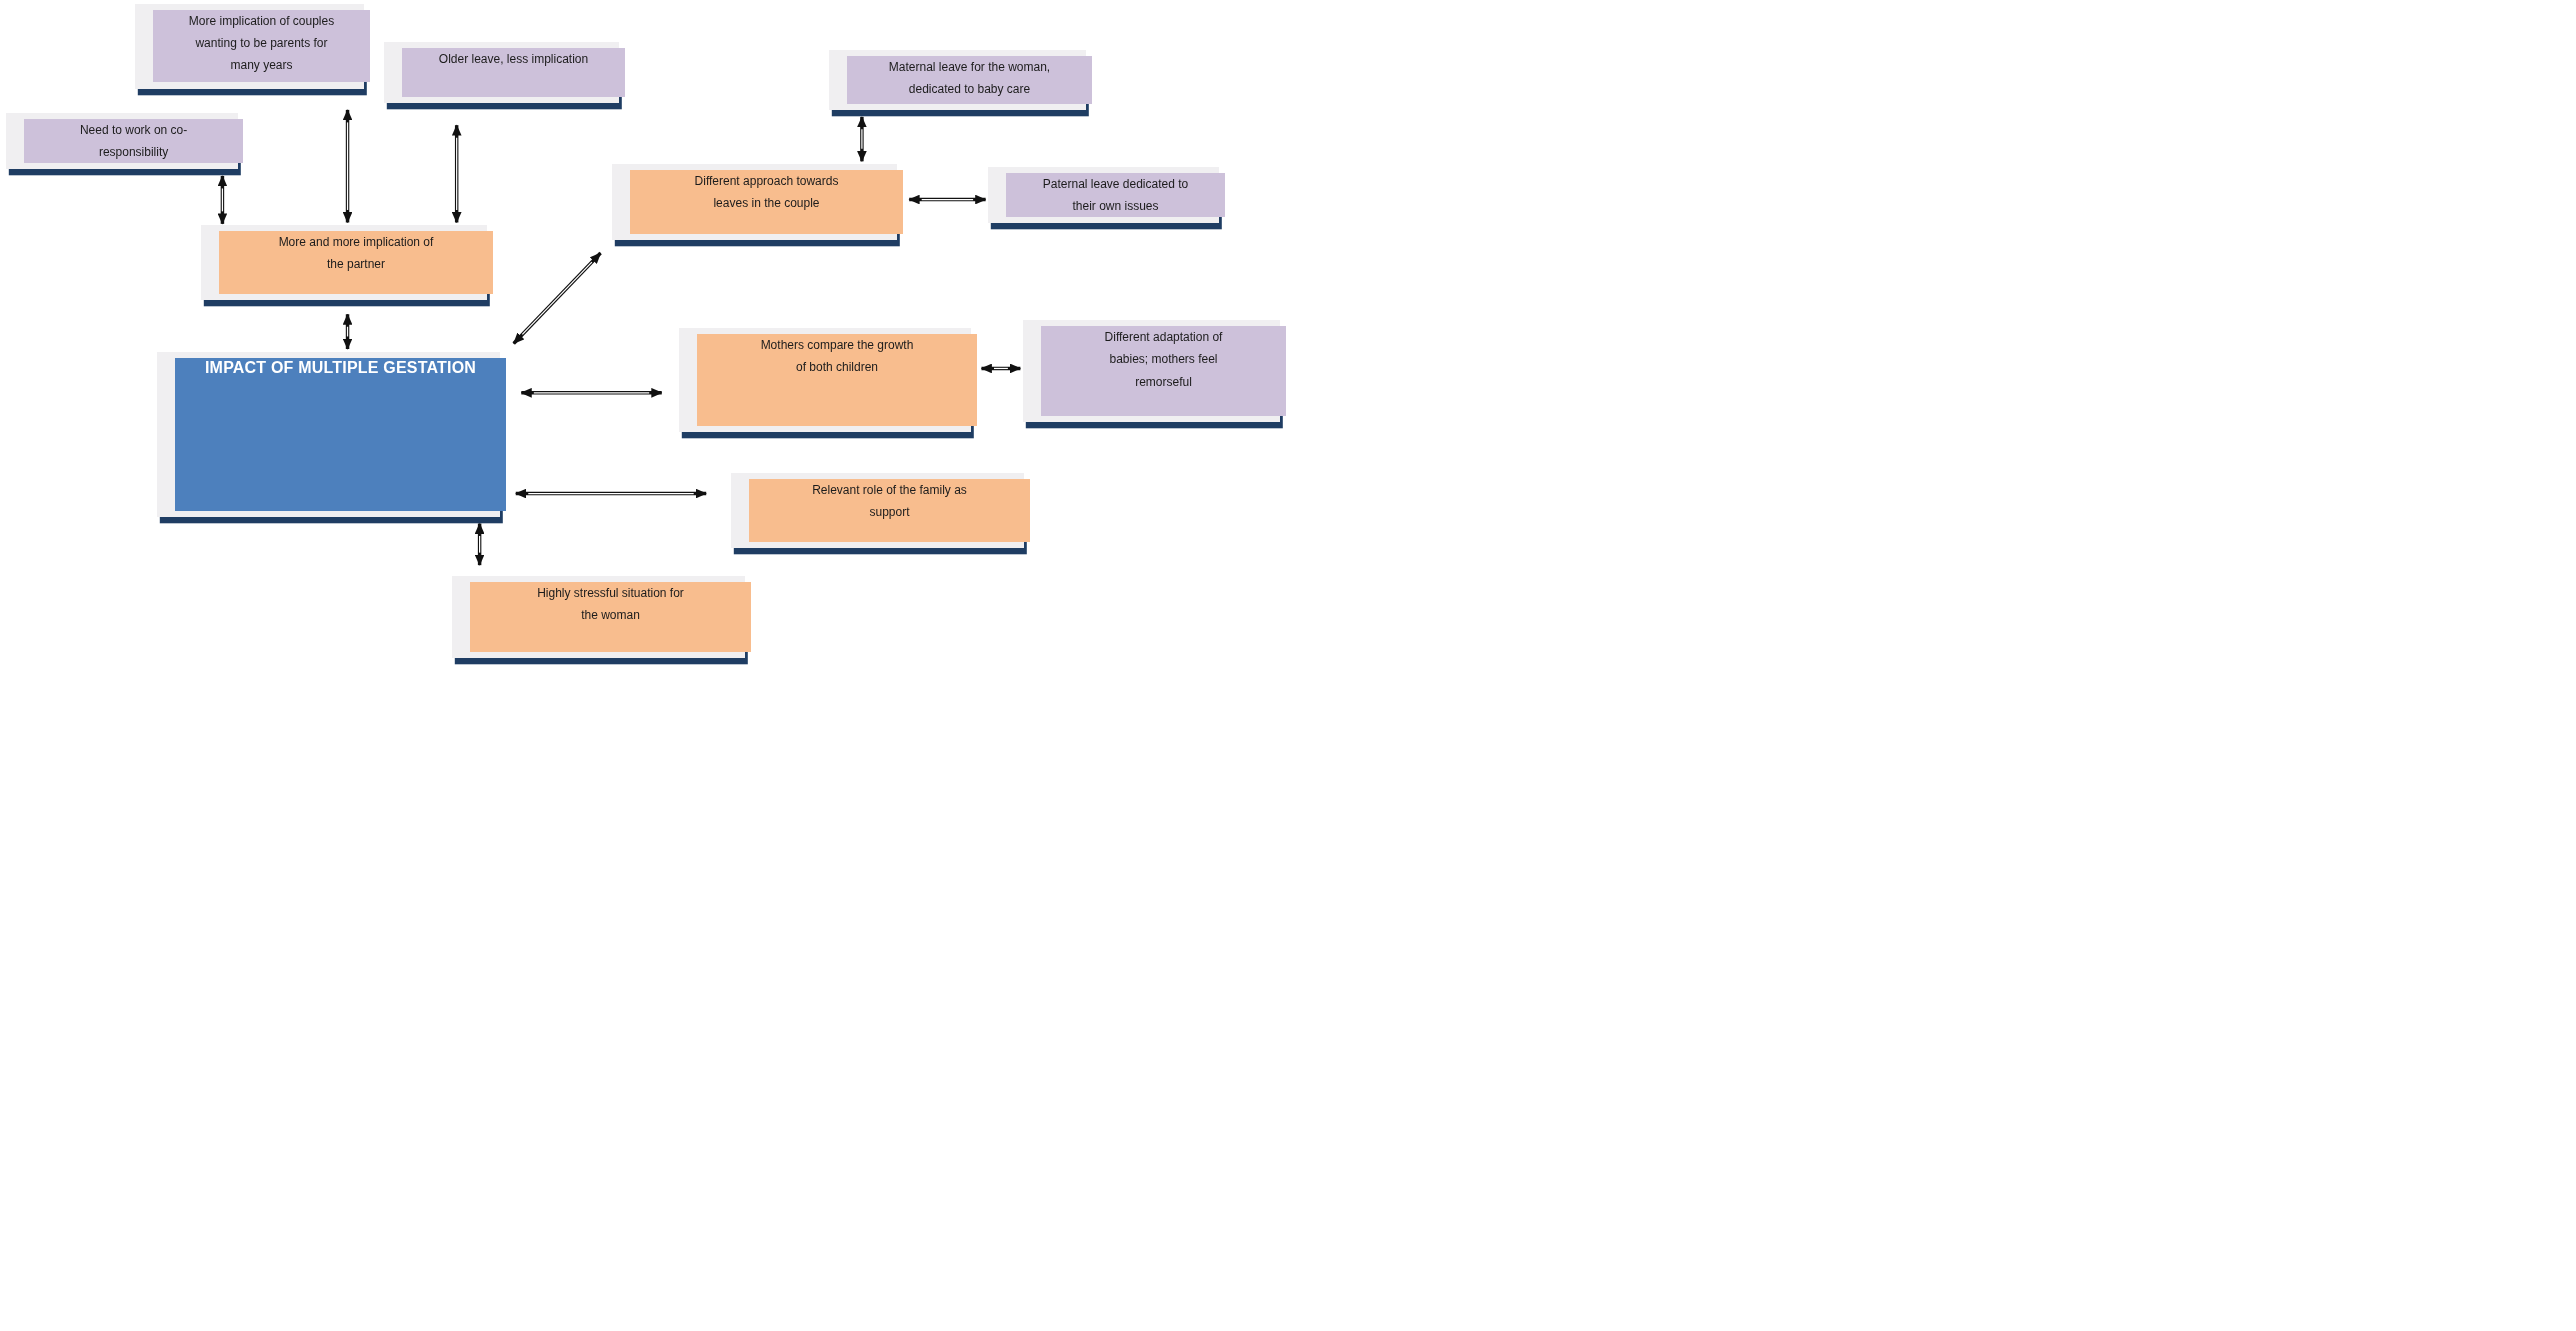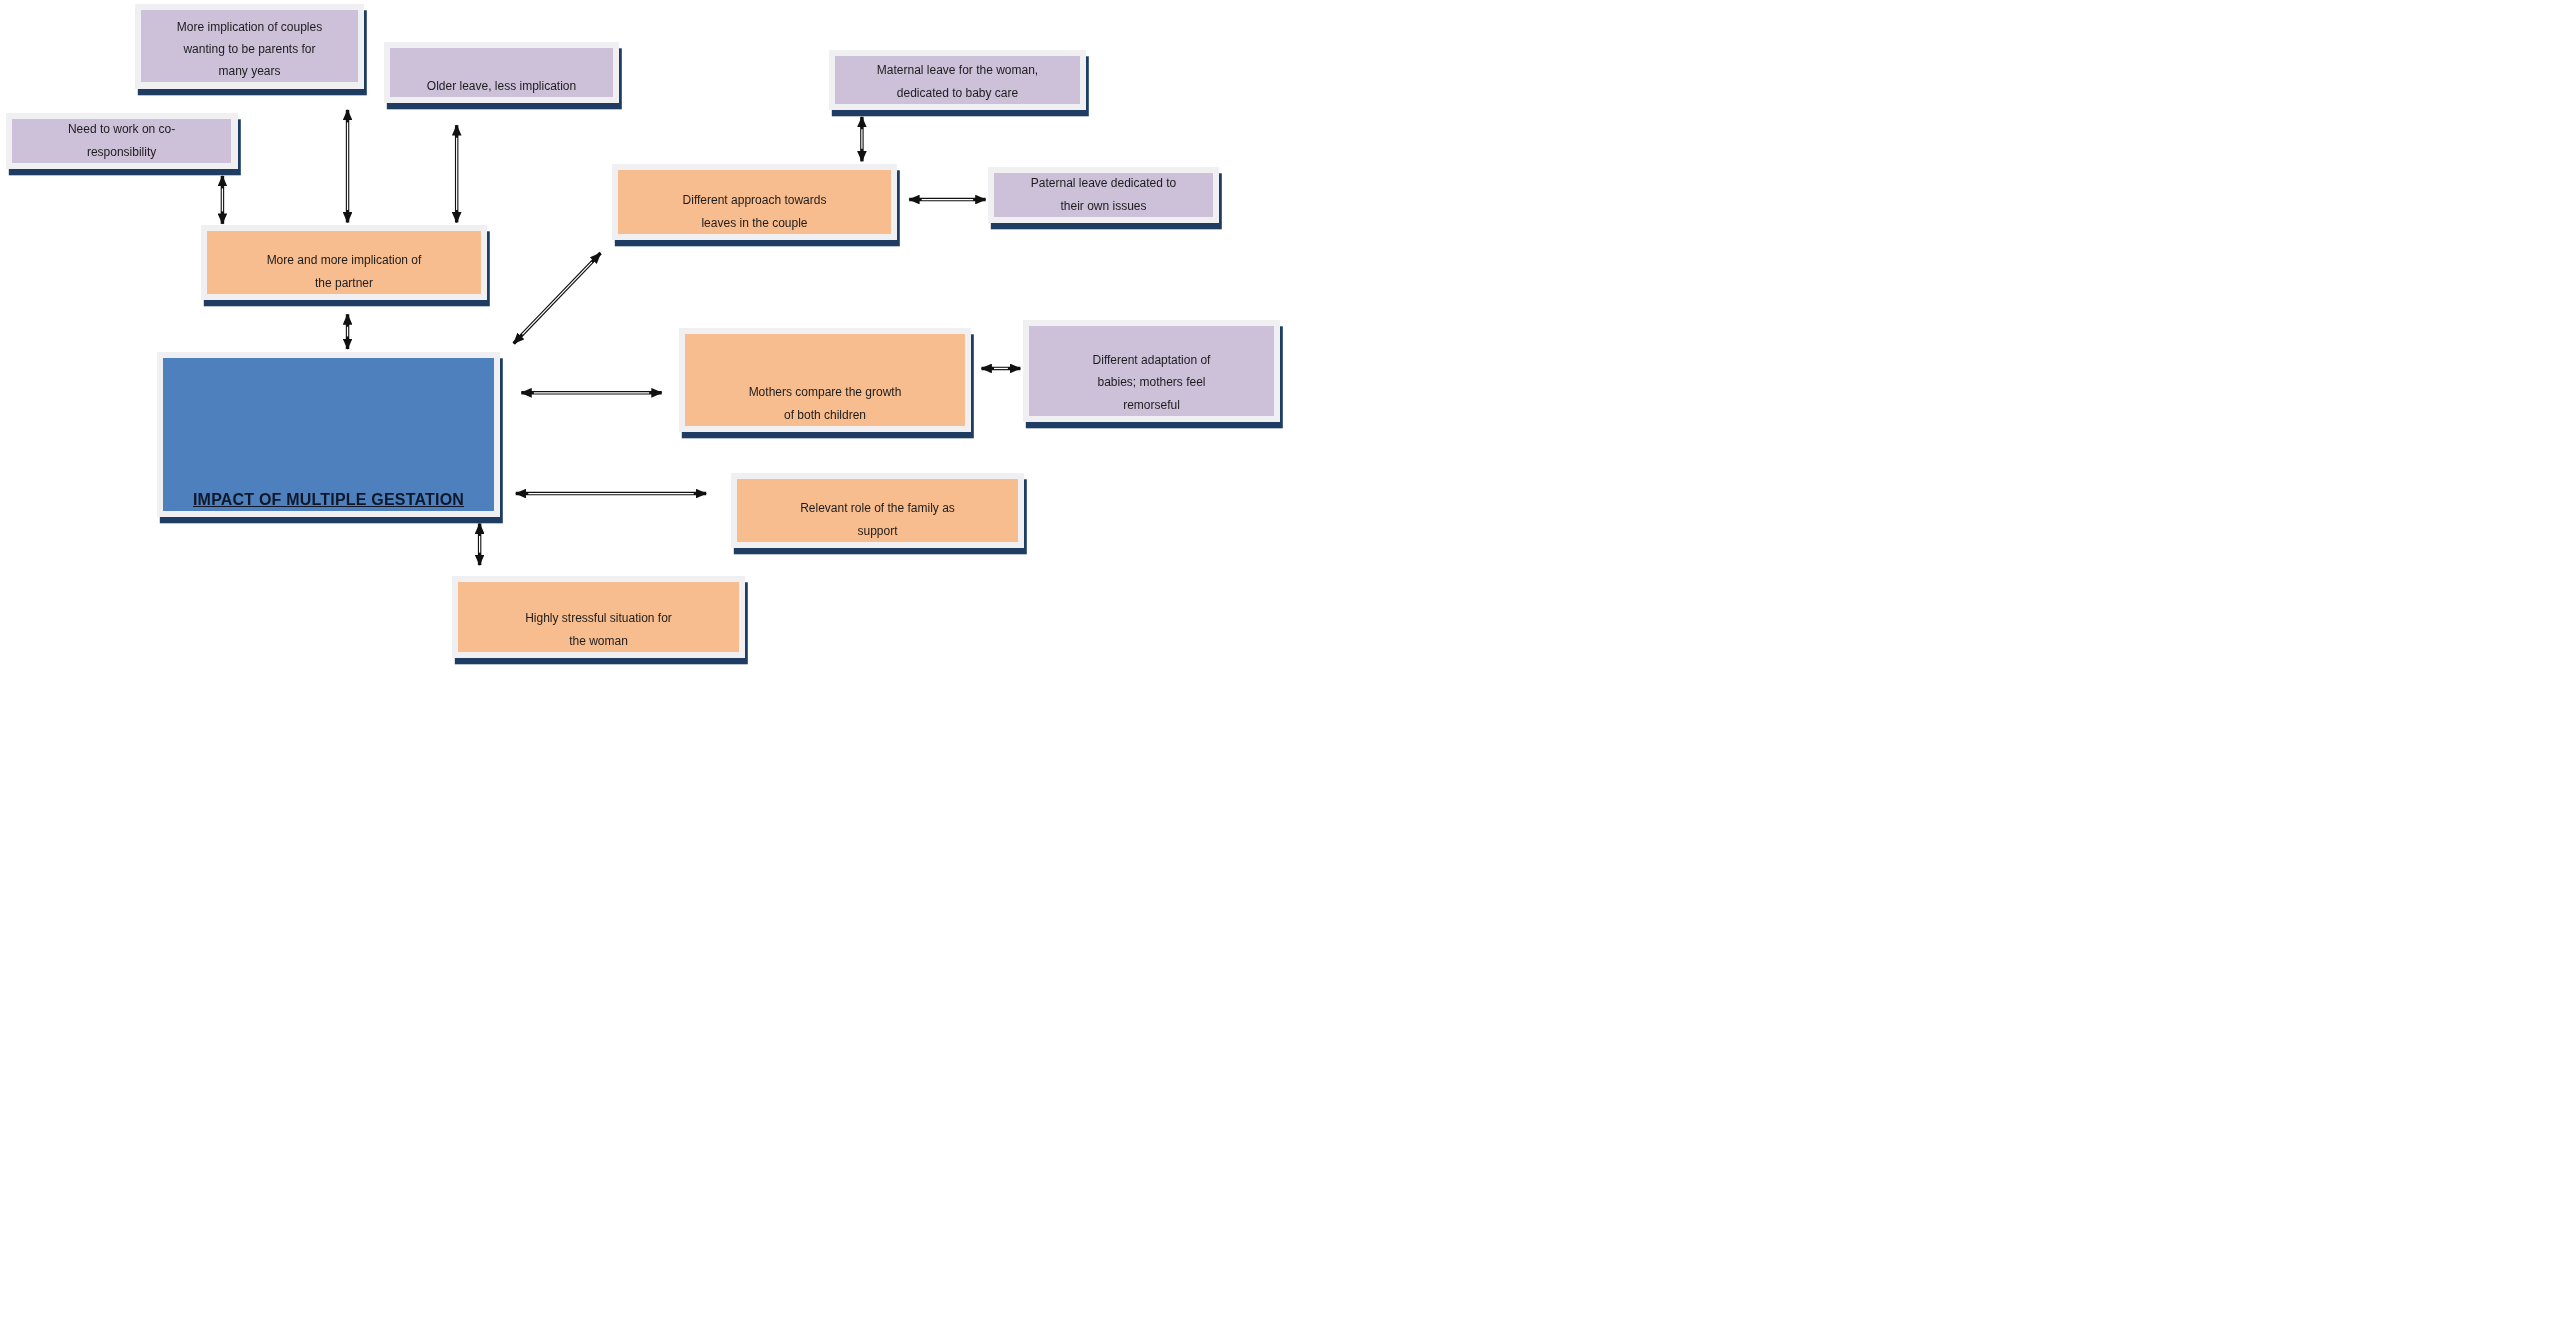--- a/index.html
+++ b/index.html
@@ -19,40 +19,40 @@
     position: absolute;
     box-sizing: border-box;
     background: var(--frame);
     padding: 6.3px;
     box-shadow: 2.8px 6.3px 0 0 var(--shadow);
   }
   .node-inner {
     width: 100%;
     height: 100%;
     display: flex;
-    align-items: flex-end;
+    align-items: flex-start;
     justify-content: center;
     text-align: center;
+    margin-left: 12px;
   }
   .node.detail  .node-inner { background: var(--detail); }
   .node.factor  .node-inner { background: var(--factor); }
   .node.central .node-inner { background: var(--central); }
   .node-text {
     white-space: pre-line;
     font-size: 12px;
     line-height: 1.85;
     color: var(--text);
   }
   .node.central .node-text {
-    color: #0f172a;
+    color: #ffffff;
     font-weight: bold;
     font-size: 16px;
     letter-spacing: 0.2px;
     line-height: 1.3;
-    text-decoration: underline;
   }
   #connector-layer {
     position: absolute;
     left: 0; top: 0;
     width: 100%; height: 100%;
     pointer-events: none;
   }
   #connector-layer .shaft {
     stroke: var(--arrow);
     stroke-width: 5;

